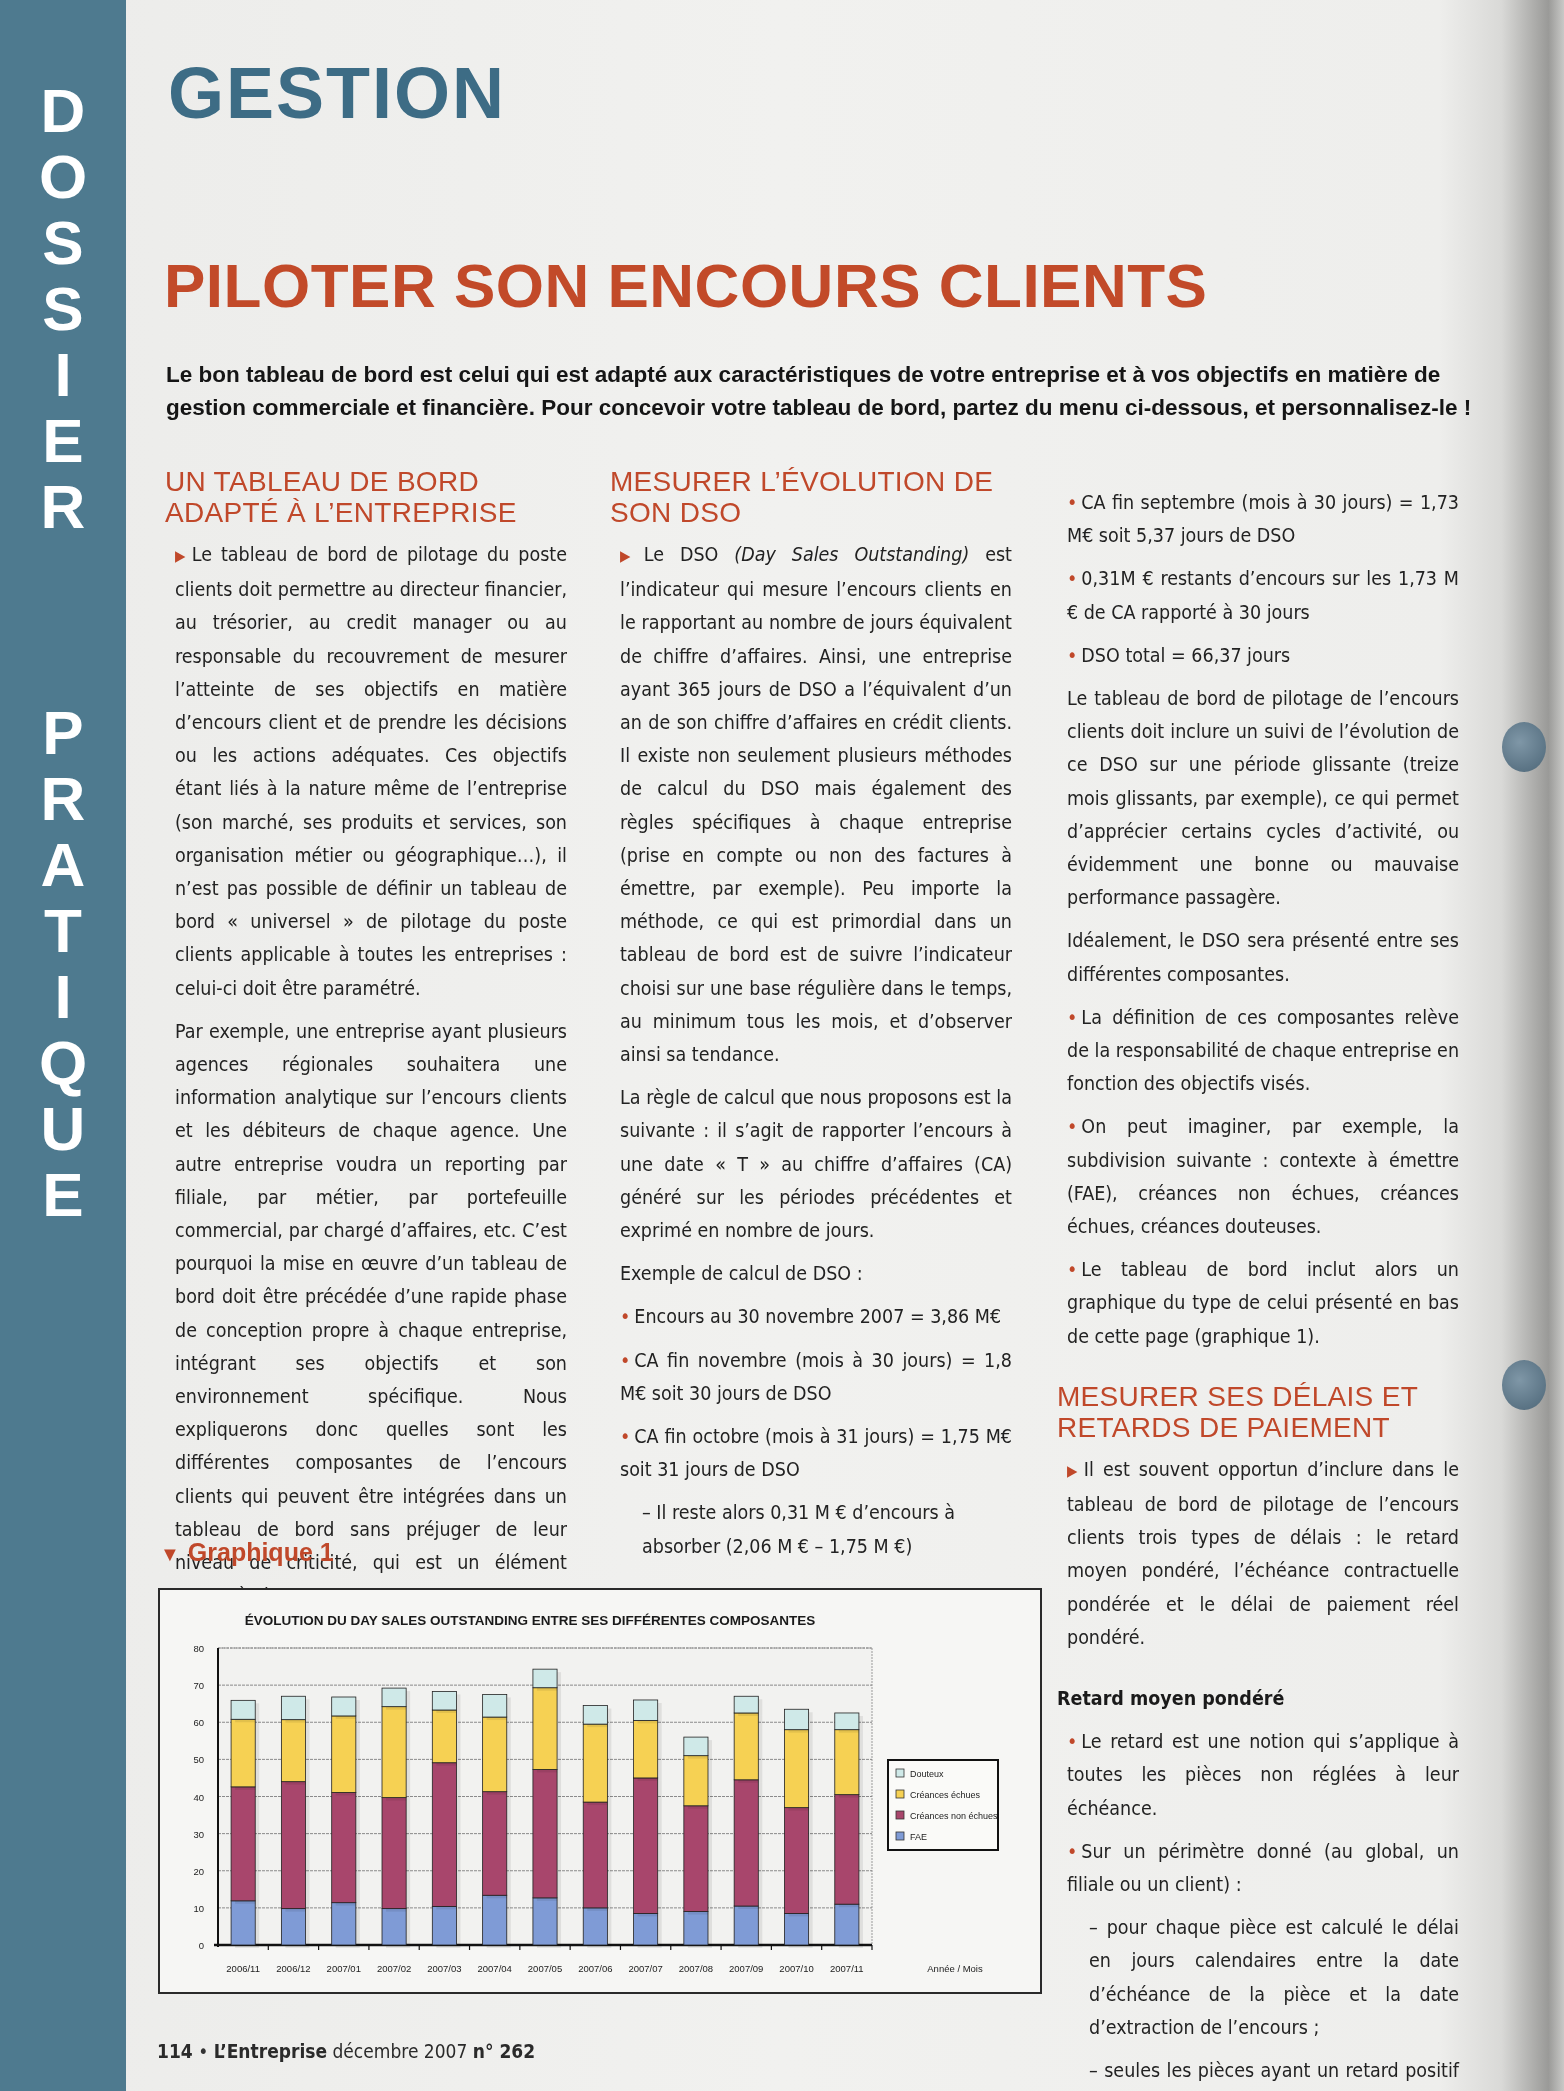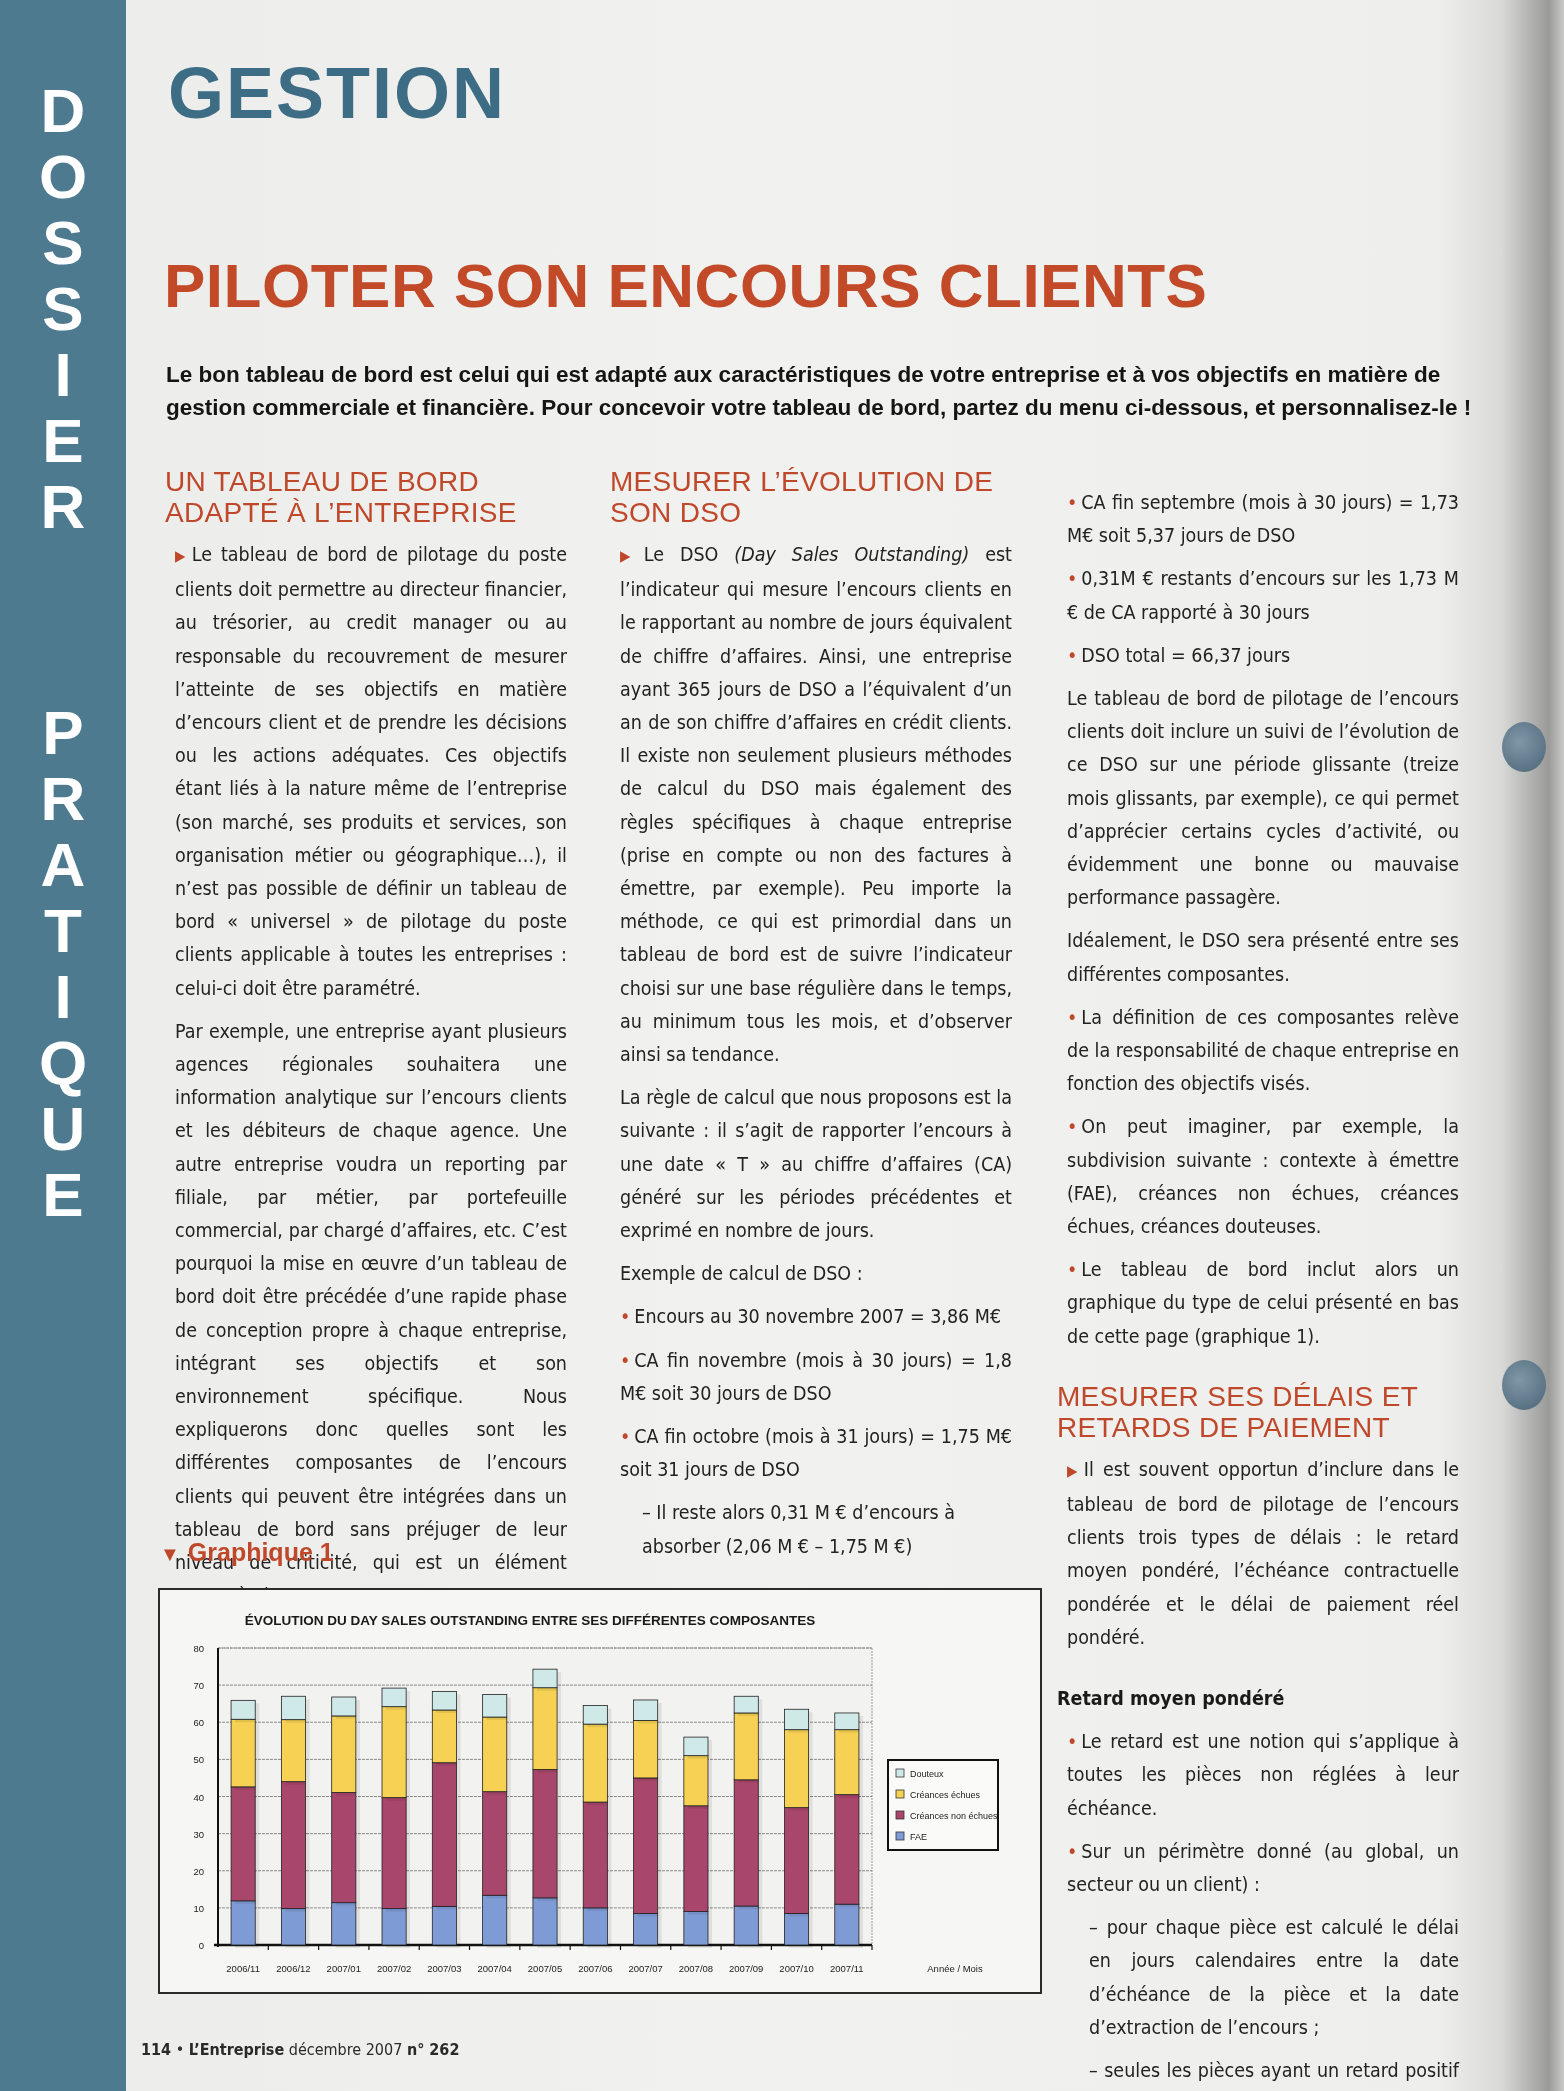--- a/index.html
+++ b/index.html
@@ -69,22 +69,22 @@
   }
   .graph-label .arrow { font-size: 20px; margin-right: 8px; }
 
   .chart-box {
     position: absolute; left: 158px; top: 1588px; width: 884px; height: 406px;
     background: #f6f6f4; border: 2px solid #2a2a2a; box-sizing: border-box; padding-left: 38px;
   }
   .chart-box svg { position: absolute; left: 0; top: 0; }
 
   .footer {
-    position: absolute; left: 141px; top: 2040px;
-    font-size: 16px; color: #2a2a2a;
+    position: absolute; left: 157px; top: 2040px;
+    font-size: 19px; color: #2a2a2a;
   }
   .footer .pg { font-weight: bold; }
 
   .punch {
     position: absolute; width: 44px; height: 50px; border-radius: 50%;
     background: radial-gradient(circle at 40% 40%, #7f97a7, #5b7485 70%, #4c6373);
   }
   .h1 { left: 1502px; top: 722px; }
   .h2 { left: 1502px; top: 1360px; }
 </style>
@@ -144,21 +144,21 @@
   <p>Idéalement, le DSO sera présenté entre ses différentes composantes.</p>
   <p><span class="dot">•</span><span>La définition de ces composantes relève de la responsabilité de chaque entreprise en fonction des objectifs visés.</span></p>
   <p><span class="dot">•</span><span>On peut imaginer, par exemple, la subdivision suivante : contexte à émettre (FAE), créances non échues, créances échues, créances douteuses.</span></p>
   <p><span class="dot">•</span><span>Le tableau de bord inclut alors un graphique du type de celui présenté en bas de cette page (graphique 1).</span></p>
   <div class="gap-sm"></div>
   <h2 style="margin-top:6px">MESURER SES DÉLAIS ET RETARDS DE PAIEMENT</h2>
   <p><span class="tri">▶</span><span>Il est souvent opportun d’inclure dans le tableau de bord de pilotage de l’encours clients trois types de délais : le retard moyen pondéré, l’échéance contractuelle pondérée et le délai de paiement réel pondéré.</span></p>
   <div class="gap-sm" style="height:18px"></div>
   <h3>Retard moyen pondéré</h3>
   <p><span class="dot">•</span><span>Le retard est une notion qui s’applique à toutes les pièces non réglées à leur échéance.</span></p>
-  <p><span class="dot">•</span><span>Sur un périmètre donné (au global, un secteur ou un client) :</span></p>
+  <p><span class="dot">•</span><span>Sur un périmètre donné (au global, un filiale ou un client) :</span></p>
   <p class="ind">– pour chaque pièce est calculé le délai en jours calendaires entre la date d’échéance de la pièce et la date d’extraction de l’encours ;</p>
   <p class="ind">– seules les pièces ayant un retard positif (c’est-à-dire échues) sont prises en compte.</p>
   <p><span class="dot">•</span><span>Chacun de ces délais est pondéré par le montant de la pièce.</span></p>
   <p><span class="dot">•</span><span>Les délais pondérés sont consolidés pour donner le retard moyen pondéré.</span></p>
   <p>Exemple :</p>
 </div>
 
 <div class="graph-label">
   <span class="arrow">▼</span><span>Graphique 1</span>
 </div>

